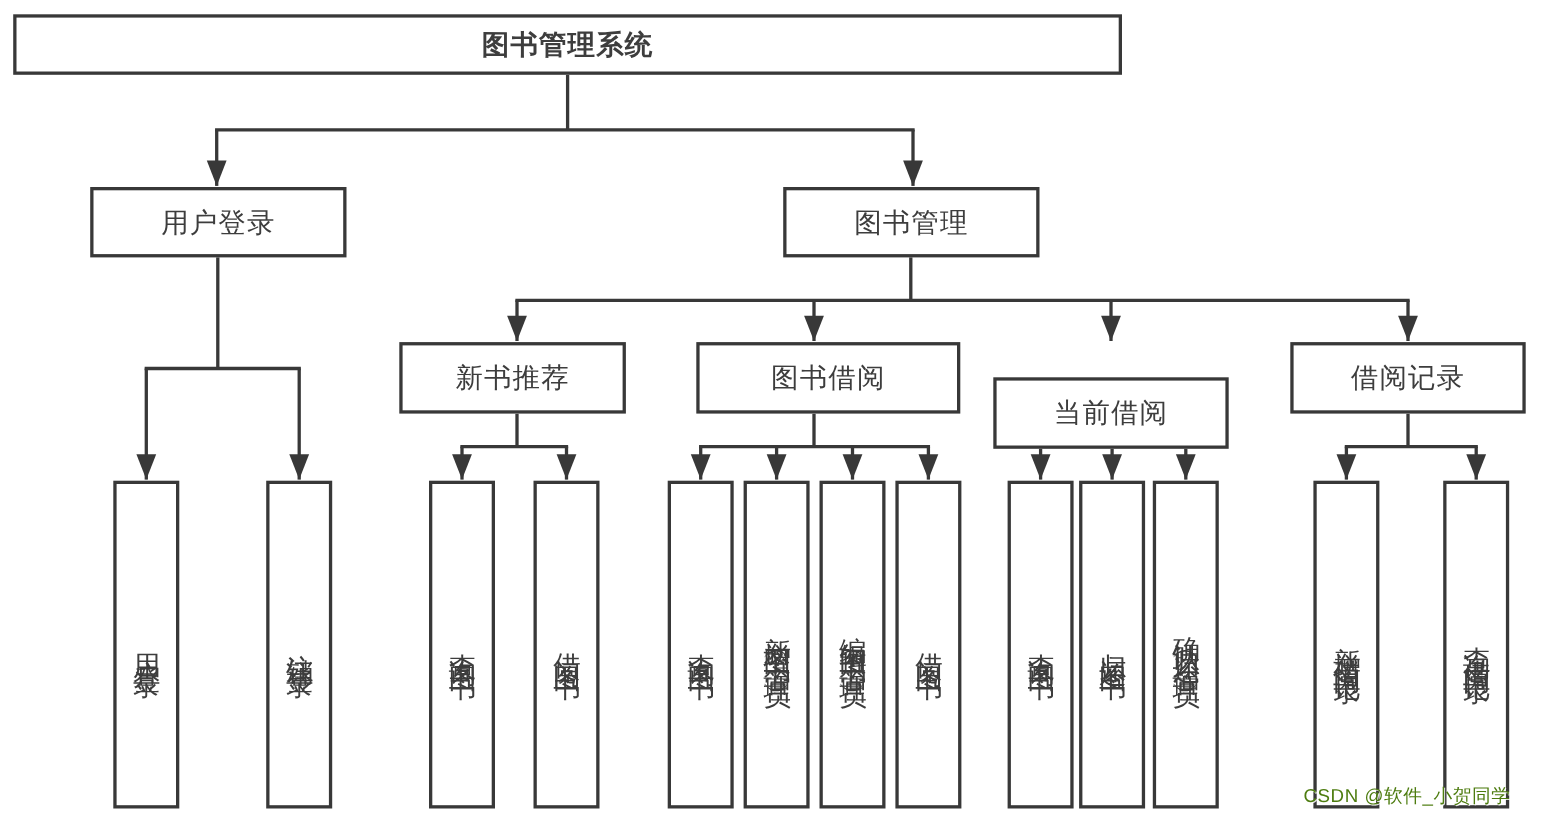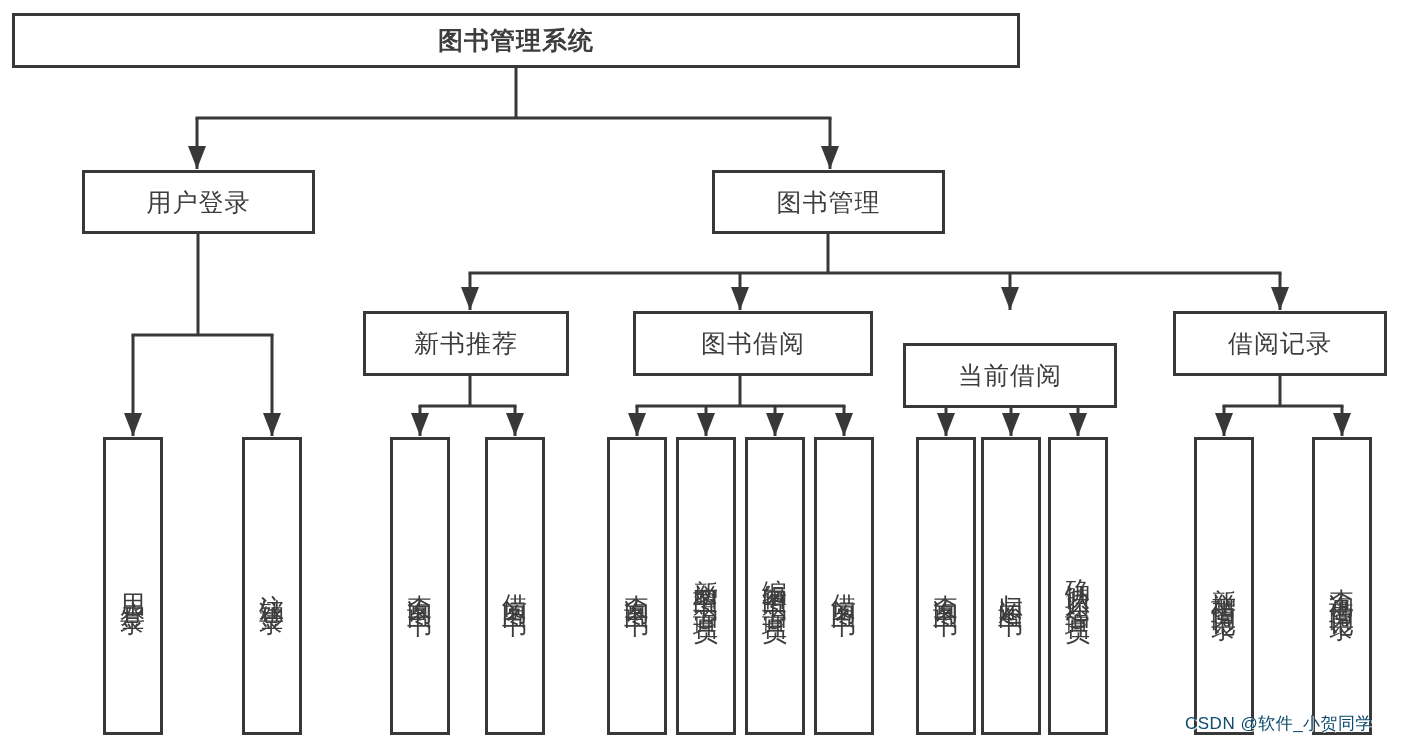--- a/index.html
+++ b/index.html
@@ -40,21 +40,21 @@
     text-align:center;
     letter-spacing:6px;
     line-height:54px;
     z-index:2;
     overflow:hidden;
   }
   .watermark{
     position:absolute;
     left:1185px;top:712px;
     font-size:17px;
-    color:#0c4a6e;
+    color:#4d7c0f;
     letter-spacing:0.5px;
     z-index:3;
     text-shadow:1px 1px 0 rgba(255,255,255,0.85);
     white-space:nowrap;
   }
 </style>
 </head>
 <body>
 
 <div id="canvas">

